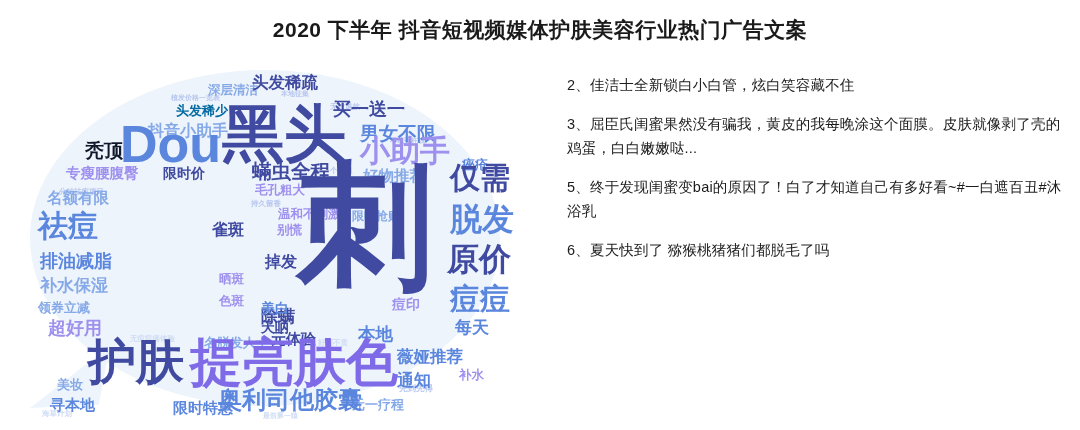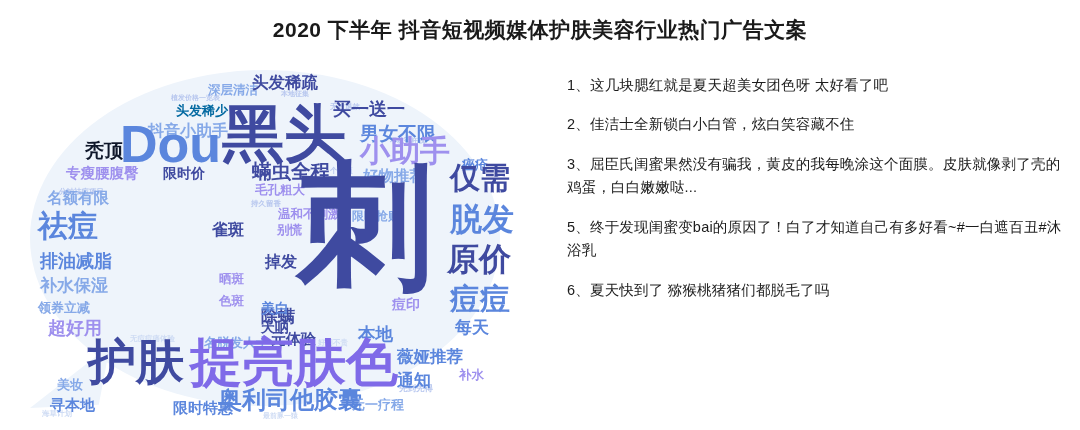--- a/index.html
+++ b/index.html
@@ -154,20 +154,19 @@
 
     <span class="w" style="left:120px;top:60px;font-size:52px;color:#5b86dd;">Dou</span>
     <span class="w" style="left:222px;top:45px;font-size:62px;color:#3f4aa0;">黑头</span>
     <span class="w" style="left:88px;top:280px;font-size:48px;color:#3f4aa0;">护肤</span>
     <span class="w" style="left:190px;top:278px;font-size:52px;color:#7f6ae8;">提亮肤色</span>
 
     <span class="w" style="left:297px;top:100px;font-size:136px;color:#3f4aa0;">刺</span>
   </div>
 
   <div class="copy-list">
-    <div class="copy-item">1、这几块腮红就是夏天超美女团色呀 太好看了吧</div>
     <div class="copy-item">2、佳洁士全新锁白小白管，炫白笑容藏不住</div>
     <div class="copy-item">3、屈臣氏闺蜜果然没有骗我，黄皮的我每晚涂这个面膜。皮肤就像剥了壳的鸡蛋，白白嫩嫩哒...</div>
     <div class="copy-item">5、终于发现闺蜜变bai的原因了！白了才知道自己有多好看~#一白遮百丑#沐浴乳</div>
     <div class="copy-item">6、夏天快到了 猕猴桃猪猪们都脱毛了吗</div>
   </div>
 
 </div>
 
 </body></html>

